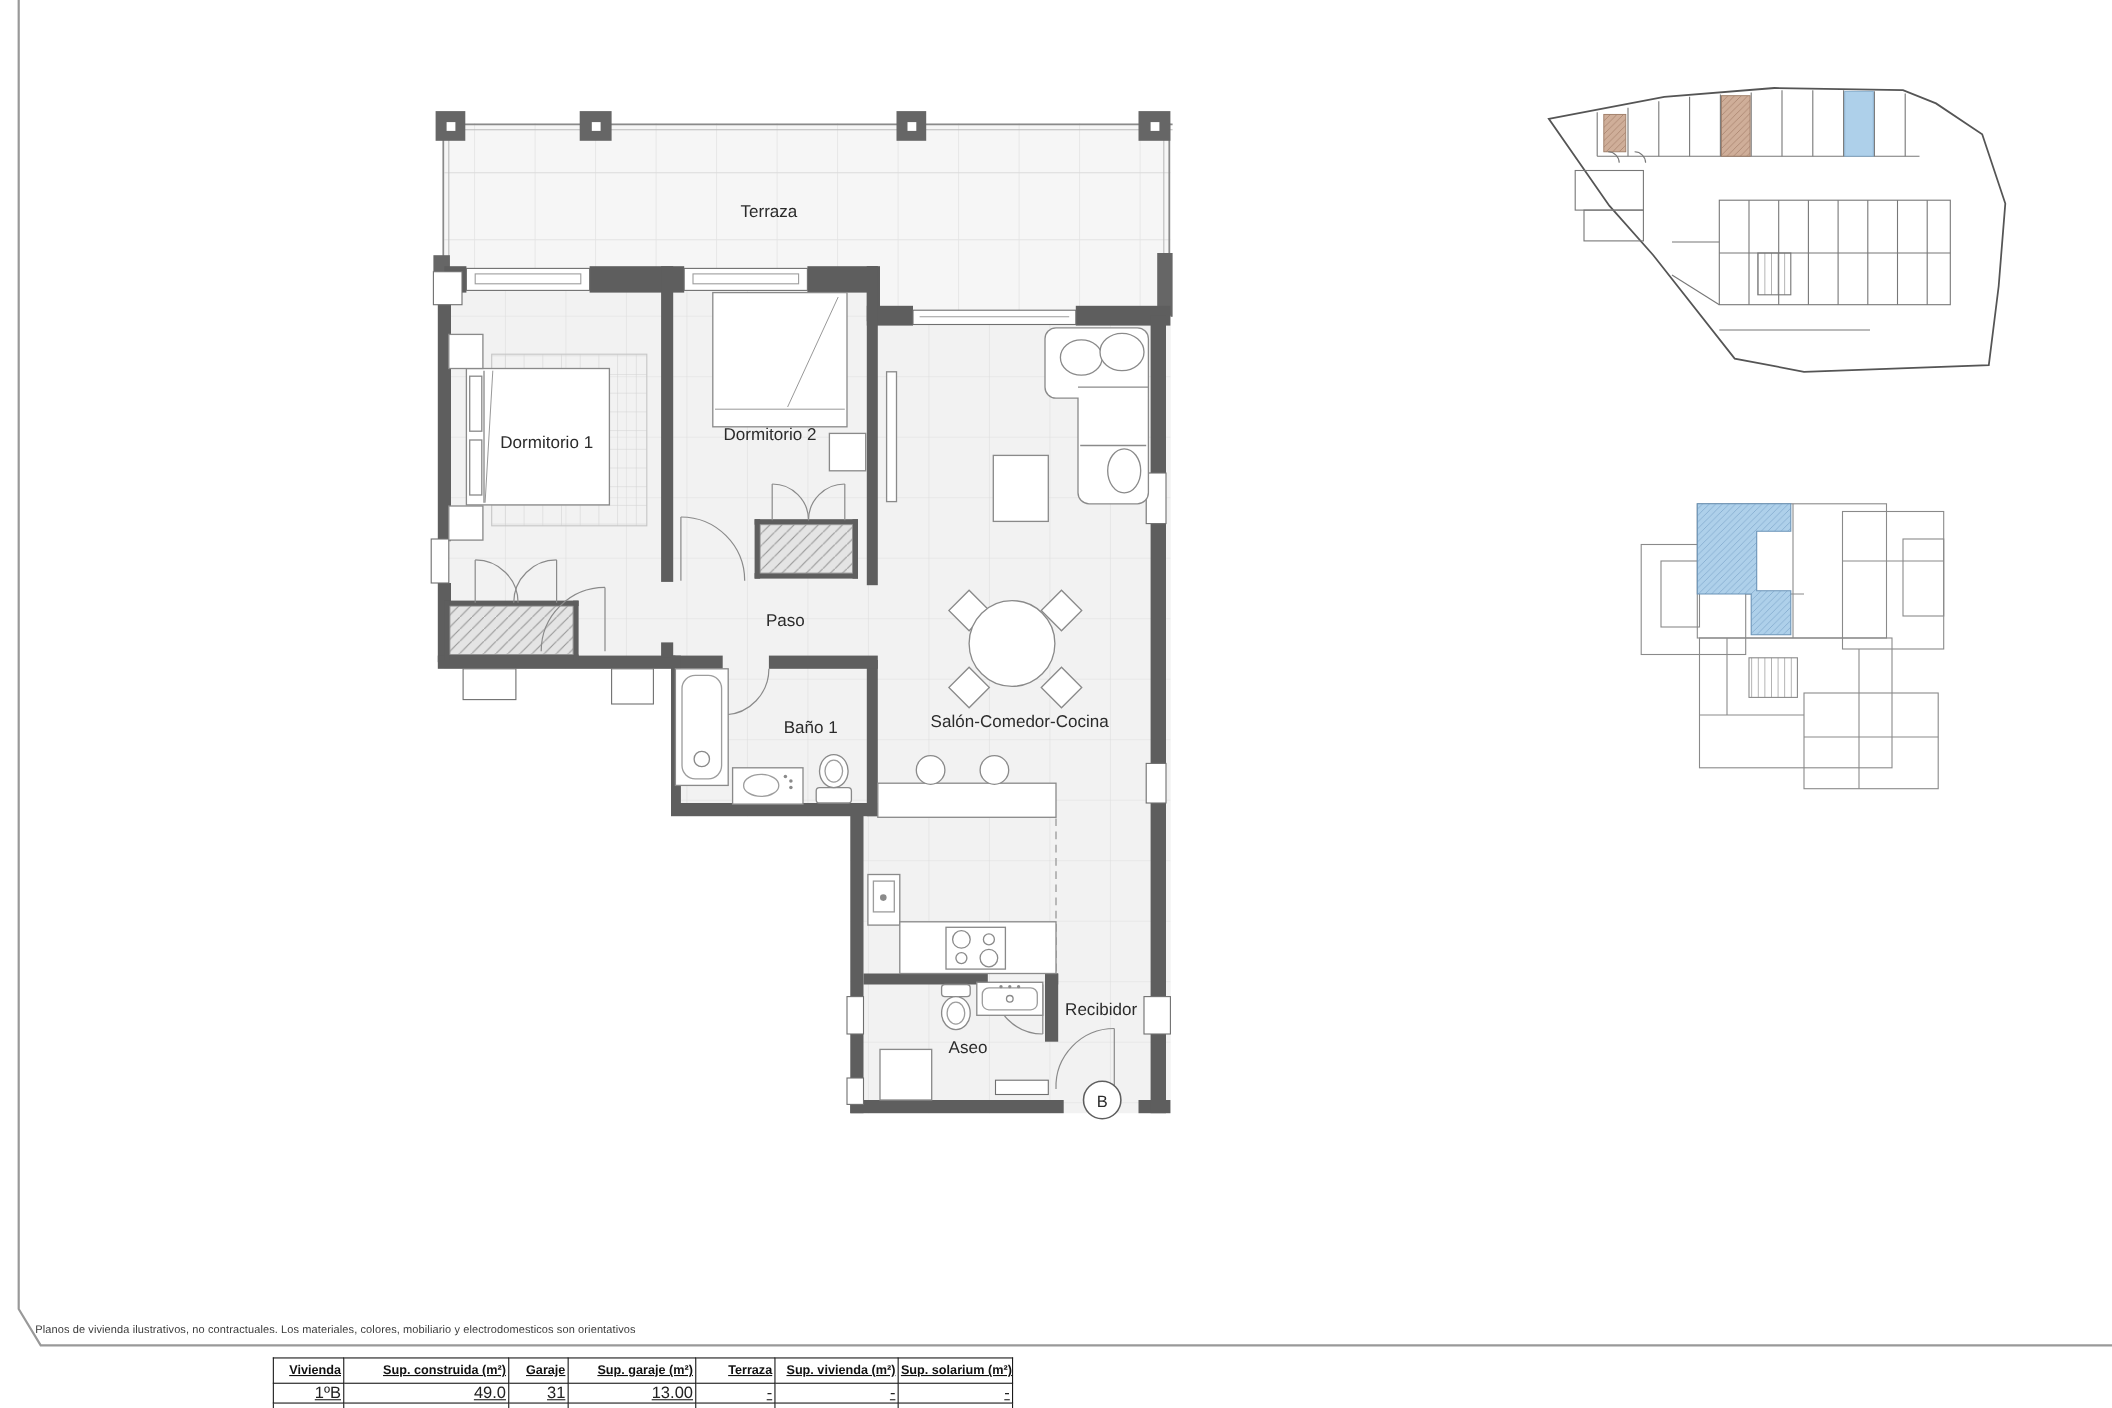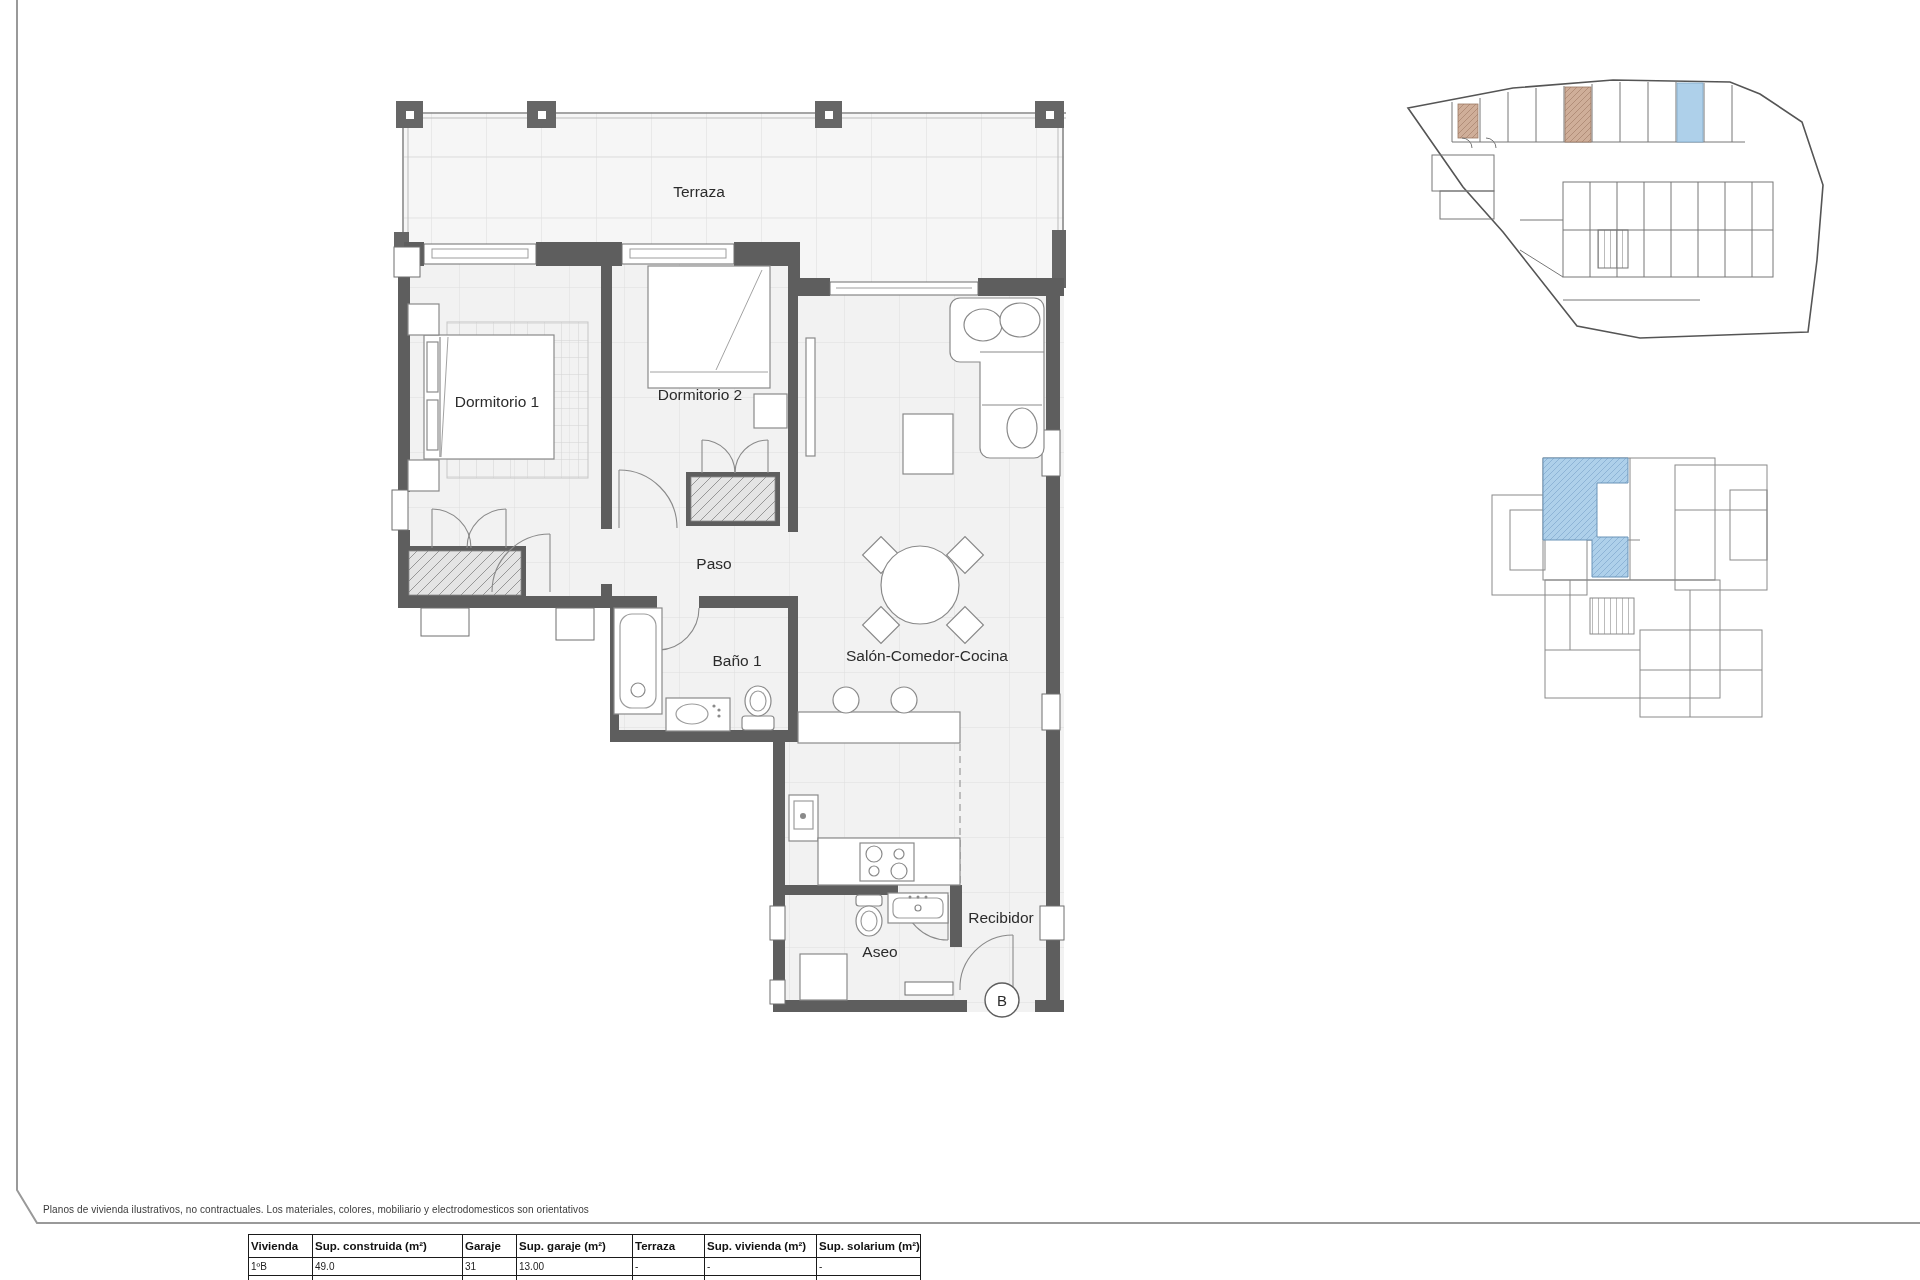--- a/index.html
+++ b/index.html
@@ -4,33 +4,33 @@
 <style>
   html,body{margin:0;padding:0;}
   body{
     width:1920px;height:1280px;position:relative;overflow:hidden;
     background:#ffffff;font-family:"Liberation Sans", sans-serif;
   }
   #plan-svg{position:absolute;left:0;top:0;}
   .room-label{fill:#2b2b2b;font-size:15.5px;font-family:"Liberation Sans",sans-serif;}
   .badge-label{fill:#2b2b2b;font-size:15px;font-family:"Liberation Sans",sans-serif;}
   #disclaimer{
-    position:absolute;left:43px;top:1204px;font-size:10px;color:#3a3a3a;
+    position:absolute;left:32px;top:1204px;font-size:10px;color:#3a3a3a;
     white-space:nowrap;letter-spacing:0.1px;
   }
   #surface-table{
     position:absolute;left:248px;top:1234px;border-collapse:collapse;
     table-layout:fixed;width:672px;background:#fff;
   }
   #surface-table th,#surface-table td{
-    border:1.6px solid #1a1a1a;text-align:left;vertical-align:middle;
-    white-space:nowrap;overflow:hidden;padding:0 2px;
+    border:1.6px solid #1a1a1a;text-align:right;vertical-align:middle;
+    white-space:nowrap;overflow:hidden;padding:0 2px;text-decoration:underline;
   }
   #surface-table th{font-size:11.5px;font-weight:bold;height:22px;color:#111;}
-  #surface-table td{font-size:10px;height:17px;color:#222;margin-top:25px;}
+  #surface-table td{font-size:15px;height:17px;color:#222;margin-top:25px;}
   col.c0{width:64px}col.c1{width:150px}col.c2{width:54px}col.c3{width:116px}
   col.c4{width:72px}col.c5{width:112px}col.c6{width:104px}
 </style>
 </head>
 <body>
 
 <svg id="plan-svg" width="1920" height="1280" viewBox="0 0 1920 1280">
   <defs>
     <pattern id="tile" width="55" height="55" patternUnits="userSpaceOnUse" patternTransform="translate(404,287)">
       <path d="M55,0 L0,0 0,55" fill="none" stroke="#dddddd" stroke-width="1"></path>

